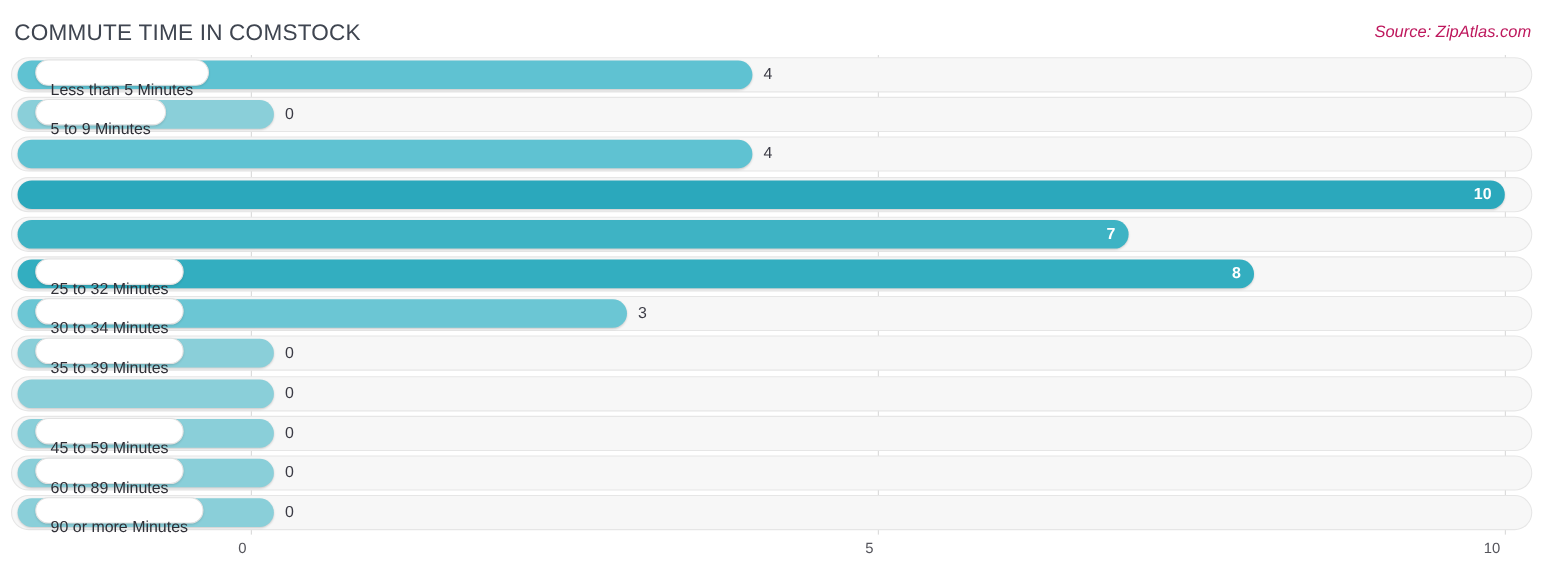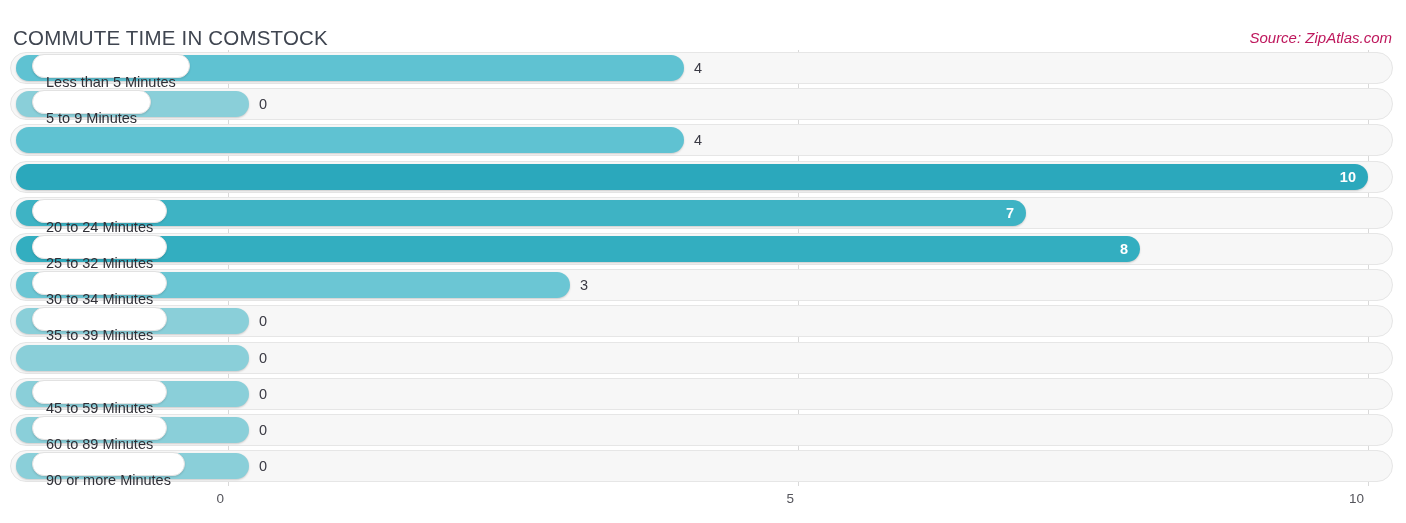--- a/index.html
+++ b/index.html
@@ -12,21 +12,21 @@
     height: 523px;
     font-family: "Liberation Sans", sans-serif;
     color: #3a3a44;
     overflow: hidden;
     position: relative;
   }
 
   
   .header {
     position: absolute;
-    left: 0; top: 16px;
+    left: 0; top: 8px;
     width: 1406px;
     height: 46px;
     text-align: center;
   }
   .chart-title {
     position: absolute;
     left: 13px;
     top: 10px;
     font-size: 20.5px;
     letter-spacing: 0.2px;
@@ -184,23 +184,20 @@
       <div class="track"></div>
       <div class="bar" style="width: 1352px; background: rgb(43, 168, 188);">
         <span class="bar-value-in">10</span>
       </div>
     </div>
     <div class="row" style="top: 150.8px;">
       <div class="track"></div>
       <div class="bar" style="width: 1010px; background: rgb(62, 179, 196);">
         <span class="bar-value-in">7</span>
       </div>
-      <div class="cat-capsule">
-        <span class="cat-label">20 to 24 Minutes</span>
-      </div>
     </div>
     <div class="row" style="top: 187px;">
       <div class="track"></div>
       <div class="bar" style="width: 1124px; background: rgb(51, 174, 192);">
         <span class="bar-value-in">8</span>
       </div>
       <div class="cat-capsule">
         <span class="cat-label">25 to 32 Minutes</span>
       </div>
     </div>

